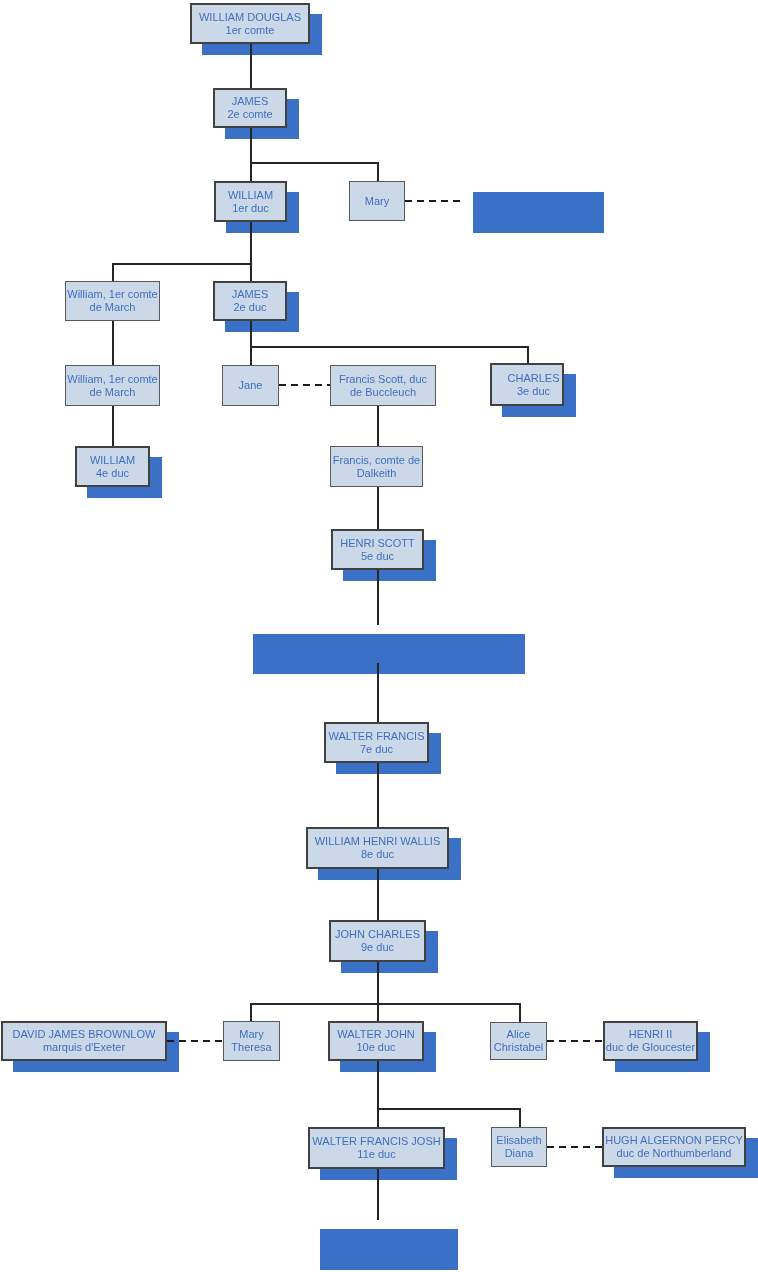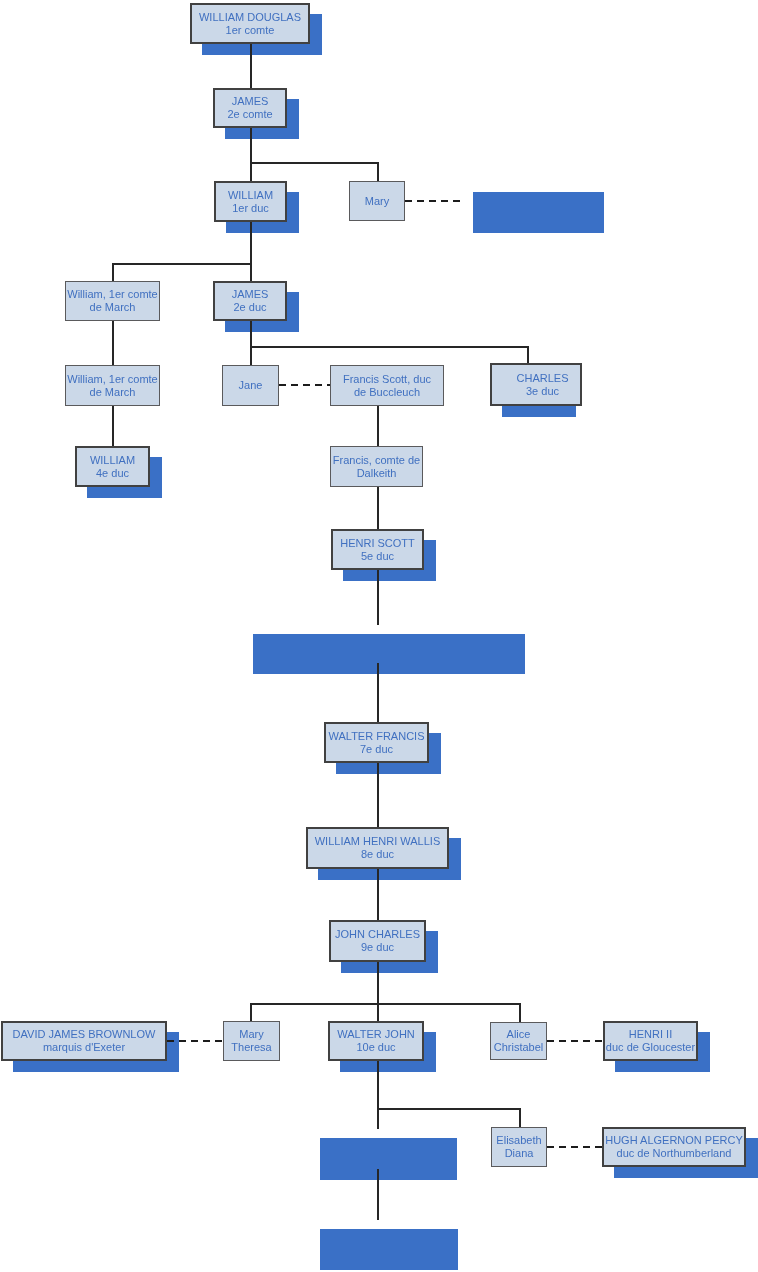--- a/index.html
+++ b/index.html
@@ -121,25 +121,25 @@
       <span>JAMES</span>
       <span>2e duc</span>
     </div>
     <div class="node plain" style="left: 65px; top: 365px; width: 95px; height: 41px;">
       <span>William, 1er comte</span>
       <span>de March</span>
     </div>
     <div class="node plain" style="left: 222px; top: 365px; width: 57px; height: 41px;">
       <span>Jane</span>
     </div>
-    <div class="node plain" style="left: 330px; top: 365px; width: 114px; height: 41px;">
+    <div class="node plain" style="left: 330px; top: 365px; width: 106px; height: 41px;">
       <span>Francis Scott, duc</span>
       <span>de Buccleuch</span>
     </div>
-    <div class="node" style="left: 490px; top: 363px; width: 92px; height: 43px; padding-left: 13px;">
+    <div class="node" style="left: 490px; top: 363px; width: 74px; height: 43px; padding-left: 13px;">
       <span>CHARLES</span>
       <span>3e duc</span>
     </div>
     <div class="node" style="left: 75px; top: 446px; width: 75px; height: 41px;">
       <span>WILLIAM</span>
       <span>4e duc</span>
     </div>
     <div class="node plain" style="left: 330px; top: 446px; width: 93px; height: 41px;">
       <span>Francis, comte de</span>
       <span>Dalkeith</span>
@@ -173,20 +173,24 @@
       <span>10e duc</span>
     </div>
     <div class="node plain" style="left: 490px; top: 1022px; width: 57px; height: 38px;">
       <span>Alice</span>
       <span>Christabel</span>
     </div>
     <div class="node" style="left: 603px; top: 1021px; width: 95px; height: 40px;">
       <span>HENRI II</span>
       <span>duc de Gloucester</span>
     </div>
+    <div class="node" style="left: 308px; top: 1127px; width: 137px; height: 42px;">
+      <span>WALTER FRANCIS JOSH</span>
+      <span>11e duc</span>
+    </div>
     <div class="node plain" style="left: 491px; top: 1127px; width: 56px; height: 40px;">
       <span>Elisabeth</span>
       <span>Diana</span>
     </div>
     <div class="node" style="left: 602px; top: 1127px; width: 144px; height: 40px;">
       <span>HUGH ALGERNON PERCY</span>
       <span>duc de Northumberland</span>
     </div>
   </div>
 

